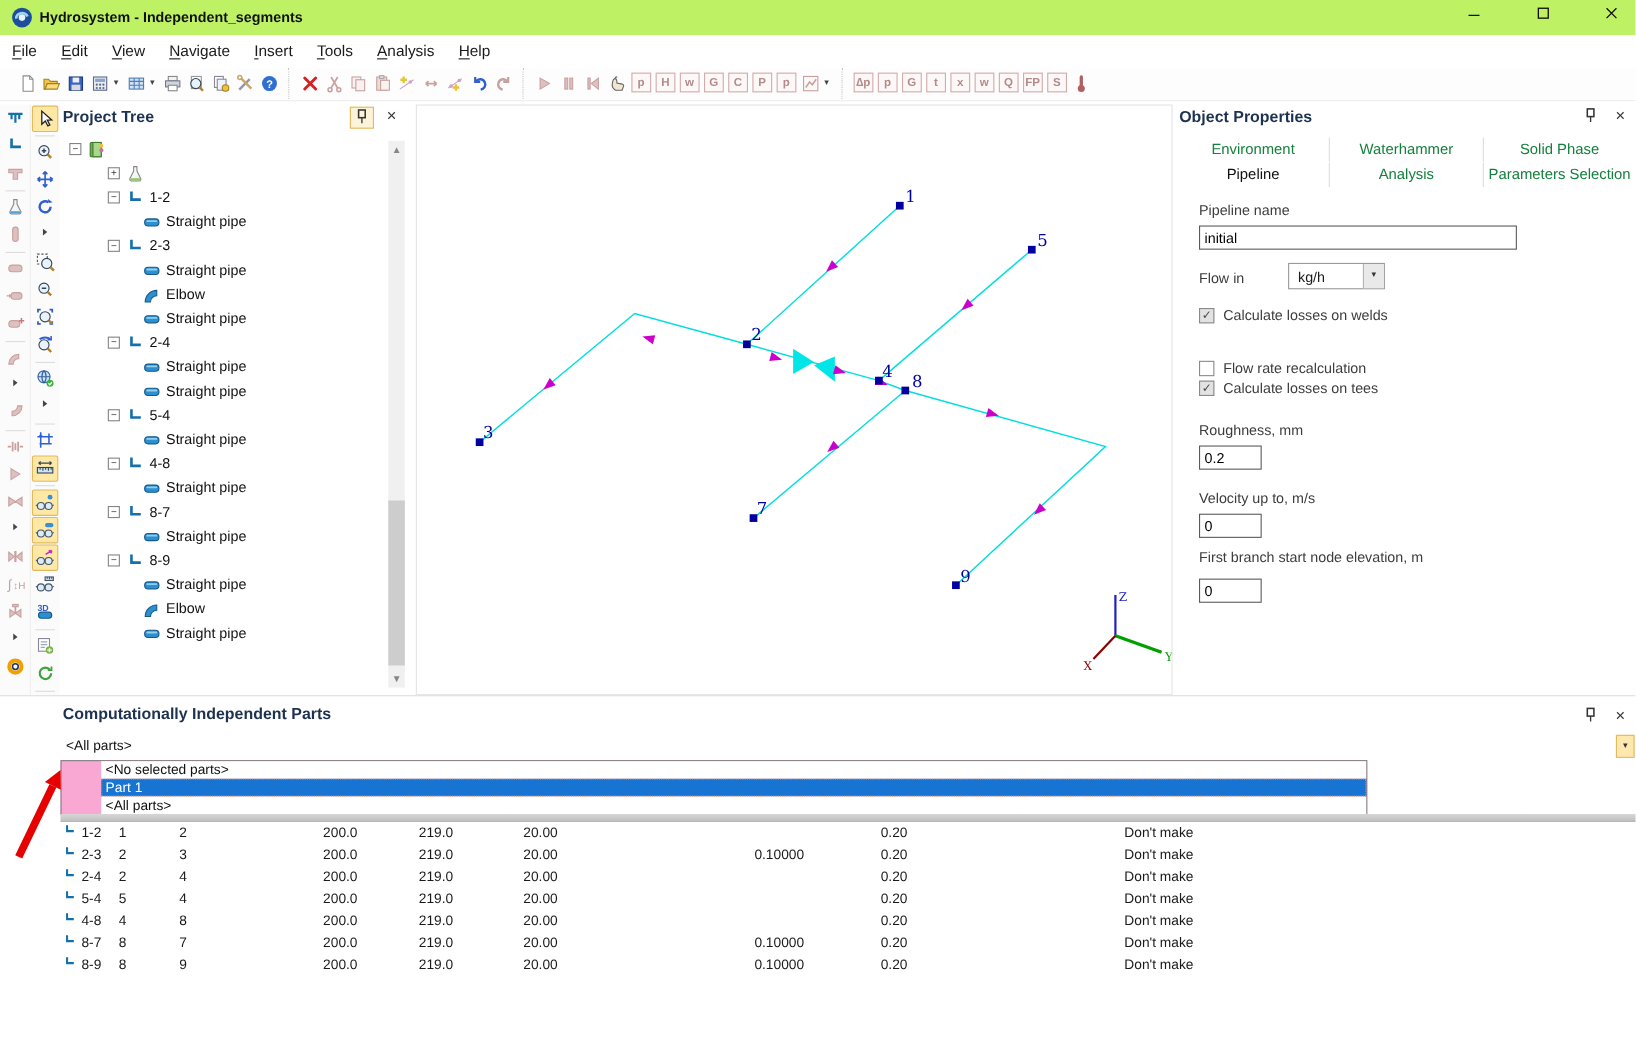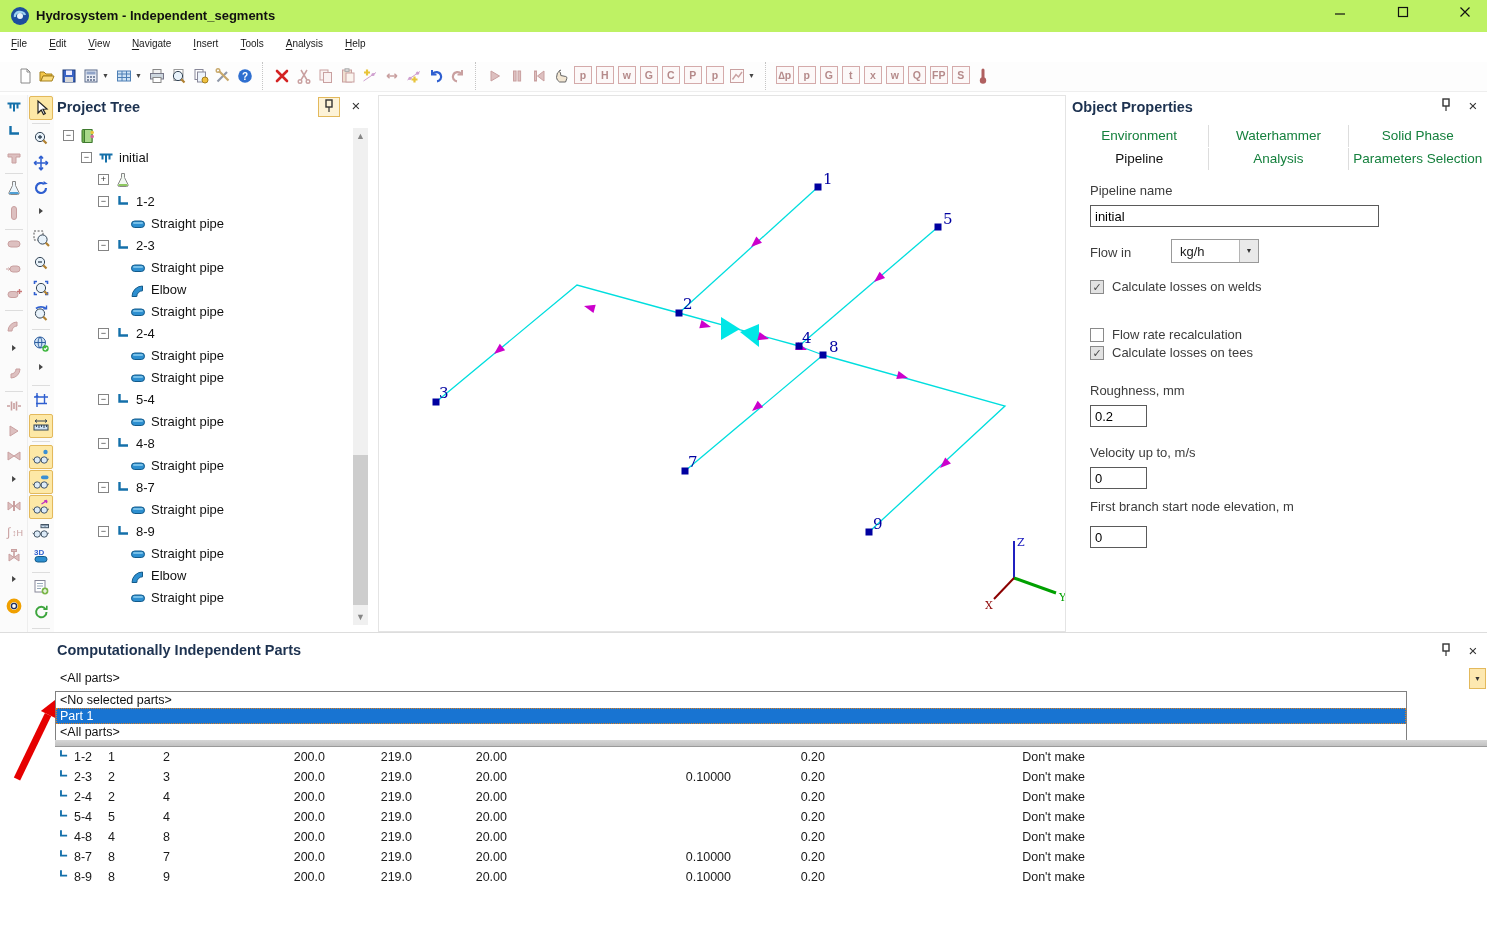--- a/index.html
+++ b/index.html
@@ -8,21 +8,21 @@
   #app { position:relative; width:1487px; height:943px; background:#fff; }
 
   
   .titlebar { position:absolute; left:0; top:0; width:100%; height:32px; background:#bef264;font-weight:bold; }
   .app-icon { position:absolute; left:10px; top:6px; width:20px; height:20px; }
   .title-text { position:absolute; left:36px; top:8px; font-size:13px; color:#111; }
   .win-btn { position:absolute; top:6px; width:30px; height:20px; text-align:center; cursor:default; }
 
   
   .menubar { position:absolute; left:0; top:32px; width:100%; height:30px; background:#fff; }
-  .menu-item { display:inline-block; padding:6px 11px 0 11px; font-size:10px; color:#1a1a1a; }
+  .menu-item { display:inline-block; padding:6px 11px 0 11px; font-size:14px; color:#1a1a1a; }
   .menu-item u { text-underline-offset:2px; }
 
   
   .toolbar { position:absolute; left:0; top:62px; width:100%; height:30px; background:#fdfdfd;
     border-bottom:1px solid #eee; white-space:nowrap; padding-left:6px; }
   .tb-group { display:inline-block; vertical-align:top; padding:2px 6px 0 8px; border-left:1px dotted #c5c5c5; height:28px; }
   .tb-group:first-child { border-left:none; }
   .tb-btn { display:inline-block; width:20px; height:22px; vertical-align:top; margin:1px 1px; text-align:center; }
   .tb-btn svg { margin-top:2px; }
   .tb-caret { display:inline-block; font-size:7px; color:#444; vertical-align:top; margin:8px 4px 0 0; }
@@ -83,21 +83,21 @@
   
   .hdivider { position:absolute; left:0; top:632px; width:100%; height:8px; background:#fff; border-top:1px solid #ddd; }
 
   
   .bottom-panel { position:absolute; left:0; top:640px; width:100%; height:265px; background:#fff; }
   .bottom-panel .panel-header { position:absolute; left:57px; top:2px; }
   .bp-combo-row { position:absolute; left:55px; top:28px; width:1432px; height:22px; background:#fff; }
   .bp-combo-val { position:absolute; left:5px; top:3px; font-size:12.5px; color:#111; }
   .bp-combo-btn { position:absolute; right:1px; top:0px; width:17px; height:21px; background:#fde8b0;
     border:1px solid #e3b95c; text-align:center; font-size:7px; line-height:19px; color:#333; }
-  .bp-drop { position:absolute; left:55px; top:51px; width:1352px; background:#404040; border:1px solid #808080; }
+  .bp-drop { position:absolute; left:55px; top:51px; width:1188px; background:#f9a8d4; border:1px solid #808080;padding-left:36px; }
   .bp-item { height:16px; line-height:16px; font-size:12.5px; padding-left:4px; color:#111; background:#fff; }
   .bp-item.sel { background:#1874d2; color:#fff; outline:1px dotted #e08020; outline-offset:-1px; }
   .bp-headstrip { position:absolute; left:55px; top:100px; width:1432px; height:7px;
     background:linear-gradient(#d6d6d6,#c2c2c2); border-bottom:1px solid #9a9a9a; }
   #btable { position:absolute; left:57px; top:107px; width:1100px; }
   .brow { display:grid; grid-template-columns:46px 52px 60px 110px 87px 95px 224px 94px 260px; height:20px; line-height:20px; font-size:12.5px; }
   .brow .c { white-space:nowrap; }
   .brow .num { text-align:right; }
   .brow .bname { display:flex; align-items:center; gap:4px; }
   .brow .bname svg { flex:none; }
@@ -418,23 +418,20 @@
           <line x1="6" y1="9" x2="6" y2="14" stroke="#333" stroke-width="1.2"></line>
         </svg></div>
     <div class="close-x" style="right:8px; top:2px;">×</div>
     <div id="tree">
         <div class="tree-row" style="padding-left:8px"><span class="tree-exp">−</span><span class="tree-ico"><svg width="18" height="18" viewBox="0 0 18 18">
               <rect x="3" y="2.5" width="10" height="13" rx="1" fill="#6fae4f" stroke="#3f7a2f"></rect>
               <rect x="5.5" y="2.5" width="7.5" height="13" fill="#a8d88a" stroke="#3f7a2f"></rect>
               <circle cx="13.2" cy="5.5" r="1.8" fill="#e8c43a"></circle>
               <circle cx="13.2" cy="9.5" r="1.8" fill="#d46a9a"></circle>
             </svg></span><span class="tree-label"></span></div>
-        <div class="tree-row" style="padding-left:26px"><span class="tree-exp">−</span><span class="tree-ico"><svg width="18" height="18" viewBox="0 0 18 18">
-              <path d="M2.5 5.5h13M5.5 5.5v5M12.5 5.5v5M9 5.5v8" stroke="#1470aa" stroke-width="2" fill="none"></path>
-            </svg></span><span class="tree-label">initial</span></div>
         <div class="tree-row" style="padding-left:43px"><span class="tree-exp">+</span><span class="tree-ico"><svg width="18" height="18" viewBox="0 0 18 18">
               <path d="M7.5 2.5h3v4l3.5 7a1.5 1.5 0 0 1-1.4 2H5.4a1.5 1.5 0 0 1-1.4-2l3.5-7z" fill="#f2f8f2" stroke="#888"></path>
               <path d="M5 13h8l1 2H4z" fill="#8ec860"></path>
             </svg></span><span class="tree-label"></span></div>
         <div class="tree-row" style="padding-left:43px"><span class="tree-exp">−</span><span class="tree-ico"><svg width="18" height="18" viewBox="0 0 18 18">
               <path d="M5.5 3v7.5H14" stroke="#1470aa" stroke-width="2.4" fill="none"></path>
             </svg></span><span class="tree-label">1-2</span></div>
         <div class="tree-row" style="padding-left:74px"><span class="tree-ico"><svg width="18" height="18" viewBox="0 0 18 18">
               <rect x="2.5" y="6" width="13" height="6.5" rx="3.2" fill="#2d8fd0" stroke="#135a8a"></rect>
               <rect x="4" y="7.2" width="10" height="1.6" rx="0.8" fill="#8fd0f0"></rect>

